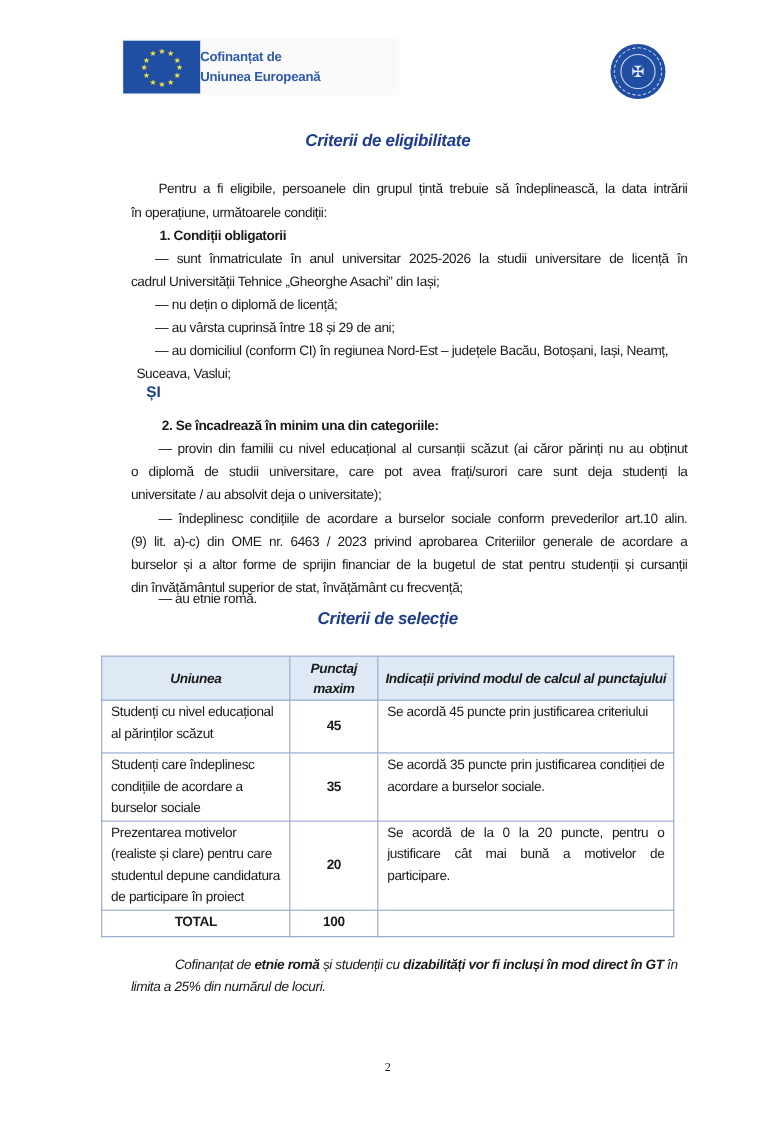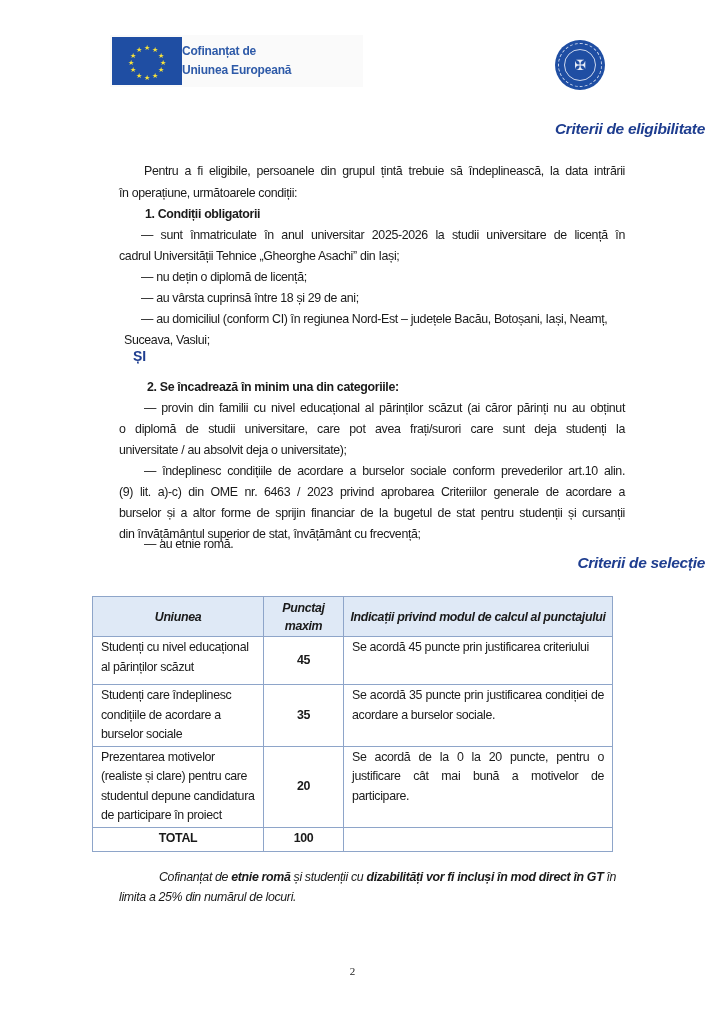--- a/index.html
+++ b/index.html
@@ -13,21 +13,21 @@
 
   
   .eu-logo { position: absolute; left: 110px; top: 35px; width: 253px; height: 52px; background: #fafafa; display: flex; align-items: center; }
   .eu-flag { width: 70px; height: 48px; background: #1f4ea3; position: relative; margin-left: 2px; }
   .eu-star { position: absolute; color: #f7e23a; font-size: 7px; line-height: 7px; }
   .eu-text { margin-left: 0; color: #2e5aa8; font-weight: bold; font-size: 12px; line-height: 19px; letter-spacing: -0.2px; }
   .gov-logo { position: absolute; left: 555px; top: 40px; width: 50px; height: 50px; border-radius: 50%; background: #1f4ea3; display: flex; align-items: center; justify-content: center; }
   .gov-inner { width: 30px; height: 30px; border-radius: 50%; border: 1px solid #cfd9ee; display: flex; align-items: center; justify-content: center; color: #e8edf7; font-size: 14px; }
   .gov-ring { position: absolute; inset: 3px; border-radius: 50%; border: 1px dashed #cfd9ee; }
 
-  .title { position: absolute; left: 0; width: 705px; text-align: right; color: #1e3d8f; font-weight: bold; font-style: italic; font-size: 15.5px; letter-spacing: -0.3px; }
+  .title { position: absolute; left: 0; width: 705px; text-align: center; color: #1e3d8f; font-weight: bold; font-style: italic; font-size: 15.5px; letter-spacing: -0.3px; }
 
   .line { position: absolute; white-space: nowrap; margin-left: 12px; }
   .justify { text-align: justify; text-align-last: justify; white-space: normal; }
   .bold { font-weight: bold; }
 
   .si { position: absolute; left: 133px; top: 348px; color: #1e3d8f; font-weight: bold; font-size: 14px; }
 
   
   table.crit { position: absolute; left: 92px; top: 596px; width: 521px; border-collapse: collapse; font-family: "Liberation Sans Narrow", "Liberation Sans", sans-serif; font-size: 12.4px; letter-spacing: -0.35px; }
   table.crit td, table.crit th { border: 1px solid #8ea5c9; vertical-align: top; padding: 1px 8px; line-height: 19.5px; }
@@ -82,21 +82,21 @@
     <div class="line" style="left:129px; top:291px;">—  au vârsta cuprinsă între 18 și 29 de ani;</div>
     <div class="line" style="left:129px; top:312px;text-align:center;">— au domiciliul (conform CI) în regiunea Nord-Est – județele Bacău, Botoșani, Iași, Neamț,</div>
     <div class="line" style="left:112px; top:333px;">Suceava, Vaslui;</div>
   </div>
 
   <div class="si">ȘI</div>
 
   <div class="text">
     <div class="line bold" style="left:135px; top:380px;">2. Se încadrează în minim una din categoriile:</div>
 
-    <div class="line justify" style="left:107px; top:401px; width:506px; text-indent:25px;">— provin din familii cu nivel educațional al părinților scăzut (ai căror părinți nu au obținut</div>
+    <div class="line justify" style="left:107px; top:401px; width:506px; text-indent:25px;">— provin din familii cu nivel educațional al cursanții scăzut (ai căror părinți nu au obținut</div>
     <div class="line justify" style="left:107px; top:422px; width:506px;">o diplomă de studii universitare, care pot avea frați/surori care sunt deja studenți la</div>
     <div class="line" style="left:107px; top:443px;">universitate / au absolvit deja o universitate);</div>
 
     <div class="line justify" style="left:107px; top:464px; width:506px; text-indent:25px;">— îndeplinesc condițiile de acordare a burselor sociale conform prevederilor art.10 alin.</div>
     <div class="line justify" style="left:107px; top:485px; width:506px;">(9) lit.  a)-c) din OME nr. 6463 / 2023 privind aprobarea Criteriilor generale de acordare a</div>
     <div class="line justify" style="left:107px; top:506px; width:506px;">burselor și a altor forme de sprijin financiar de la bugetul de stat pentru studenții și cursanții</div>
     <div class="line" style="left:107px; top:527px;">din învățământul superior de stat, învățământ cu frecvență;</div>
 
     <div class="line" style="left:132px; top:538px; top:537px;">— au etnie romă.</div>
   </div>

